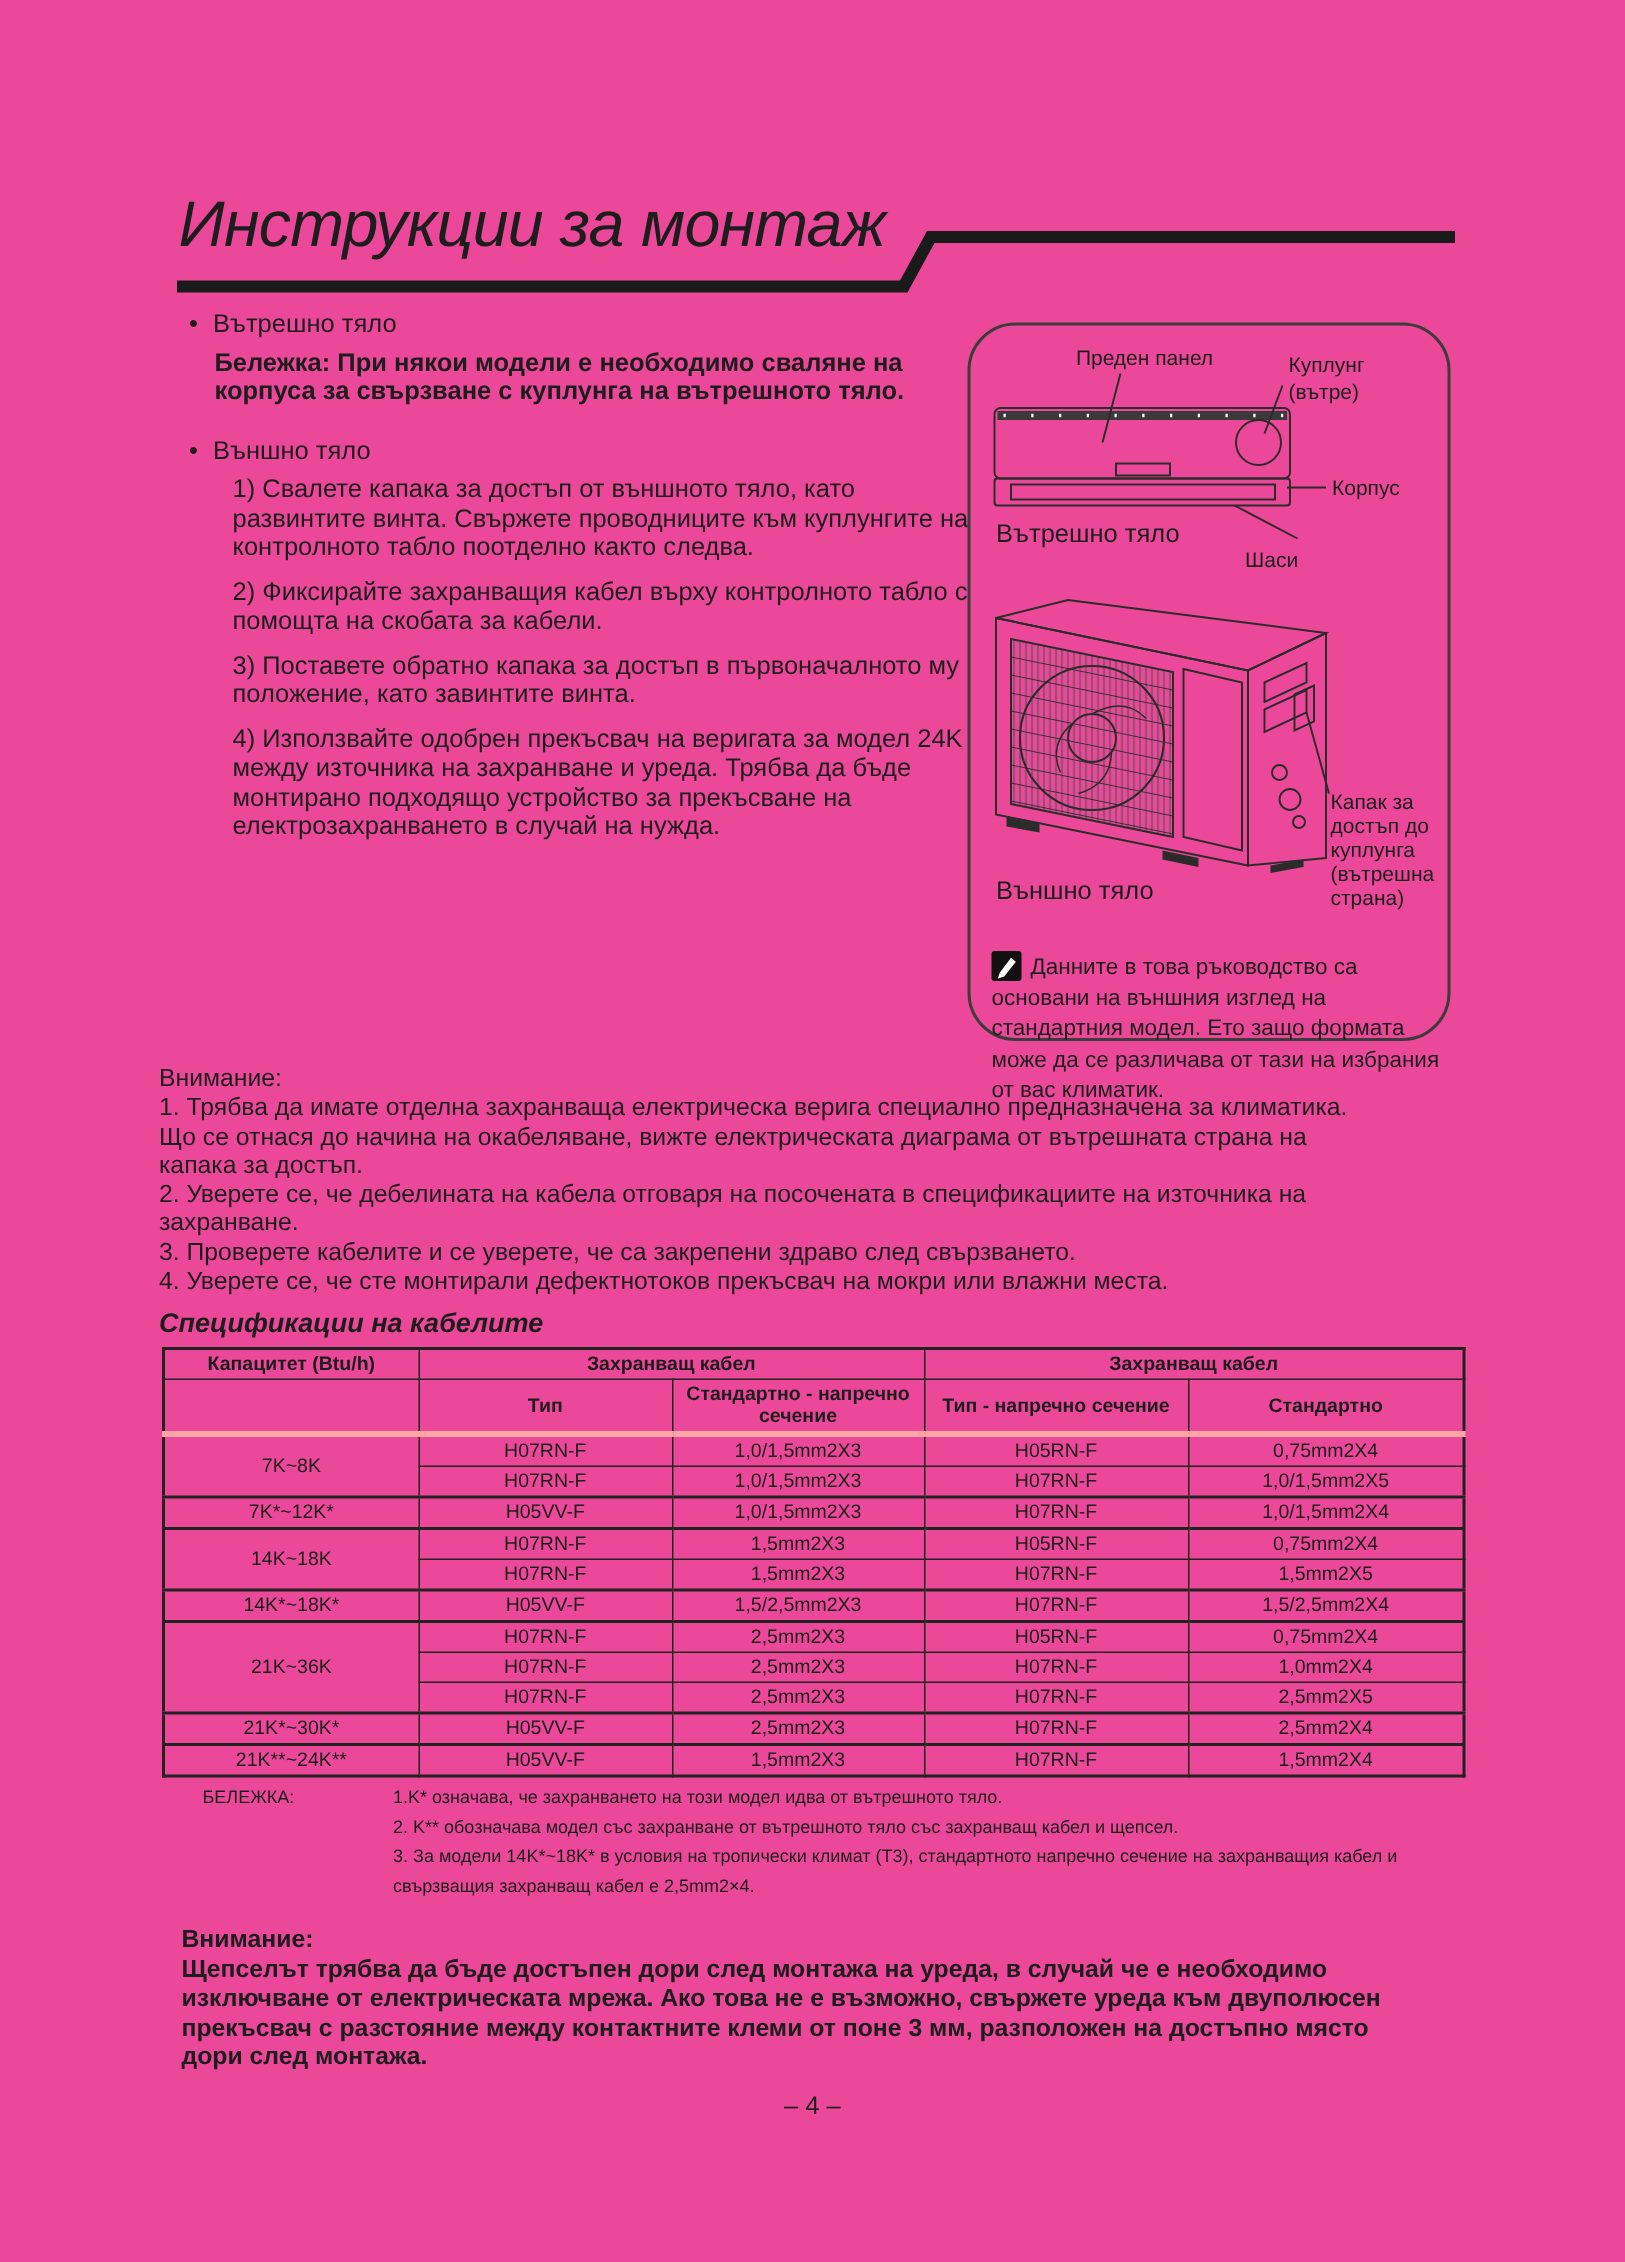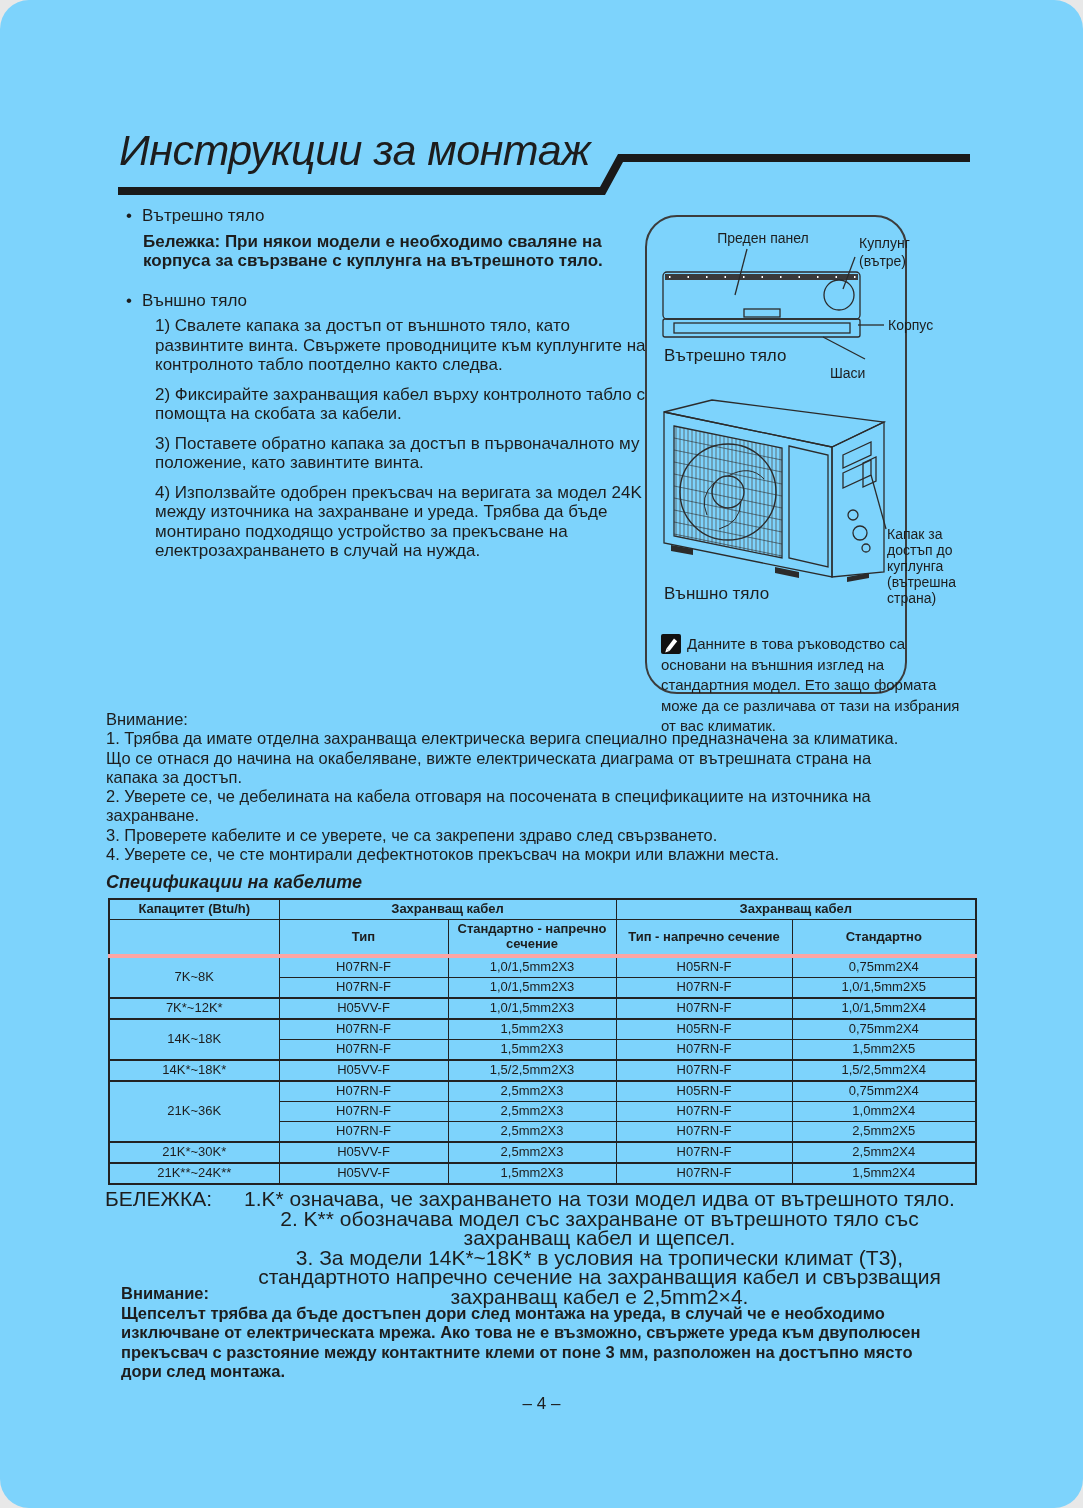--- a/index.html
+++ b/index.html
@@ -1,17 +1,17 @@
 <!DOCTYPE html>
 <html><head>
 <meta charset="utf-8">
 <style>
   html,body{margin:0;padding:0;background:#e8e8e8;}
-  .page{position:relative;width:1083px;height:1508px;margin:0 auto;background:#7dd3fc;
-        font-family:"Liberation Sans",sans-serif;color:#1d1d1d;overflow:hidden;border-radius:29px;}
+  .page{position:relative;width:1083px;height:1508px;margin:0 auto;background:#ec4899;
+        font-family:"Liberation Sans",sans-serif;color:#1d1d1d;overflow:hidden;}
   
   .title{position:absolute;left:119px;top:127px;margin:0;font-size:43px;line-height:46px;
          font-style:italic;font-weight:400;letter-spacing:-0.5px;white-space:nowrap;}
   .swoosh{position:absolute;left:110px;top:145px;}
   
   .leftcol{position:absolute;left:106px;top:206px;width:540px;font-size:17px;line-height:19.5px;}
   .leftcol h2{font-size:19px;font-style:italic;font-weight:bold;margin:0 0 10px 0;}
   .bullet{display:flex;gap:10px;margin:0 0 6px 20px;}
   .dot::before{content:"•";}
   p{margin:0;}
@@ -24,29 +24,29 @@
   
   .specs-h{position:absolute;left:106px;top:872px;margin:0;font-size:18px;font-weight:bold;font-style:italic;}
   
   .tablewrap{position:absolute;left:108px;top:898px;}
   table{border-collapse:collapse;border:2px solid #222;font-size:13px;text-align:center;table-layout:fixed;width:867px;}
   th,td{border:1px solid #222;padding:1px 3px;height:17px;line-height:1.15;overflow:hidden;}
   thead th{font-weight:bold;}
   tr.h2 th{border-bottom:4px solid #fca5a5;height:32px;}
   tbody tr.g td{border-top:2px solid #222;}
   
-  .noteb{position:absolute;left:105px;top:1189px;display:flex;font-size:21px;line-height:19.5px;text-align:center;}
+  .noteb{position:absolute;left:135px;top:1189px;display:flex;font-size:12px;line-height:19.5px;}
   .nlabel{width:99px;flex:none;}
   .nitems{width:735px;margin-left:28px;}
   
   .attn2{position:absolute;left:121px;top:1284px;width:800px;font-weight:bold;font-size:16.5px;line-height:19.5px;}
   
   .footer{position:absolute;left:0;top:1394px;width:100%;text-align:center;font-size:17px;}
   
-  .panel{position:absolute;left:645px;top:215px;width:262px;height:479px;
+  .panel{position:absolute;left:645px;top:215px;width:322px;height:479px;
          border:2px solid #3c3c3c;border-radius:32px;box-sizing:border-box;}
   .panel svg{position:absolute;left:0;}
   #svg-indoor{top:8px;}
   #svg-outdoor{top:170px;}
   svg text{font-family:"Liberation Sans",sans-serif;fill:#1d1d1d;}
   .lbl{font-size:14px;}
   .cap{font-size:17px;}
   .pnote{position:absolute;left:14px;top:393px;width:300px;font-size:15px;line-height:20.5px;margin-top:24px;}
   .nicon{display:inline-block;width:20px;height:20px;background:#111;border-radius:2px;
          vertical-align:-5px;margin-right:6px;}

